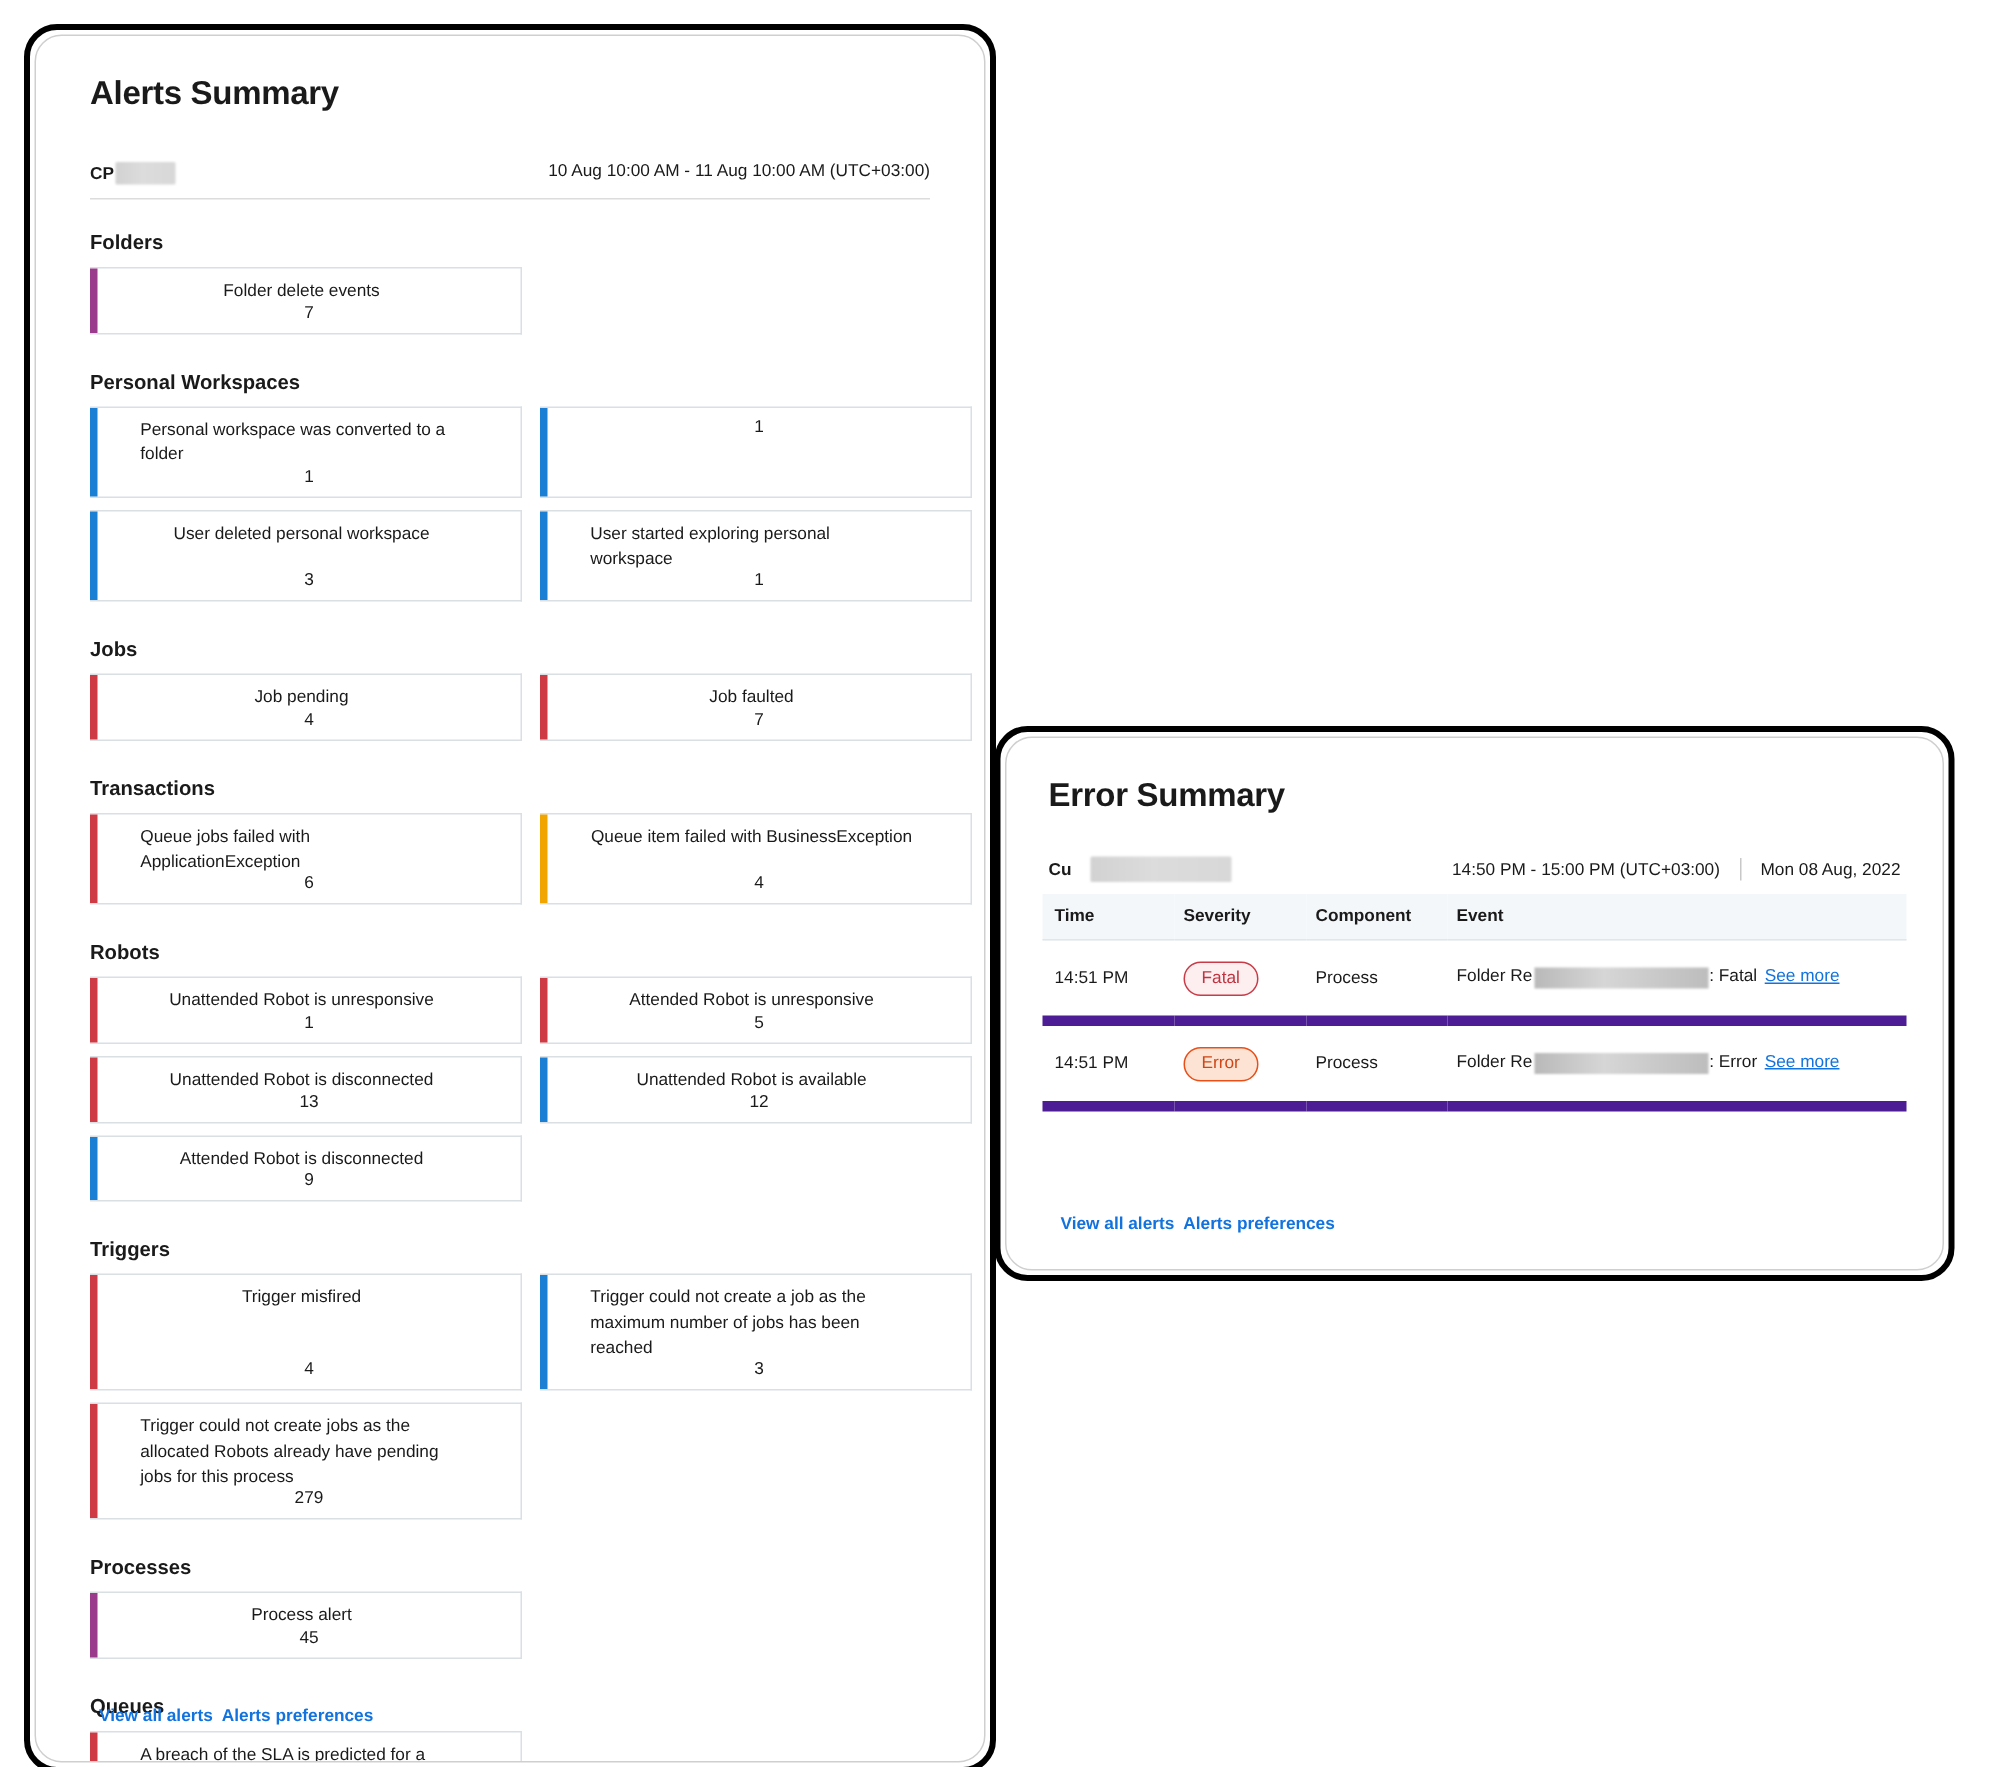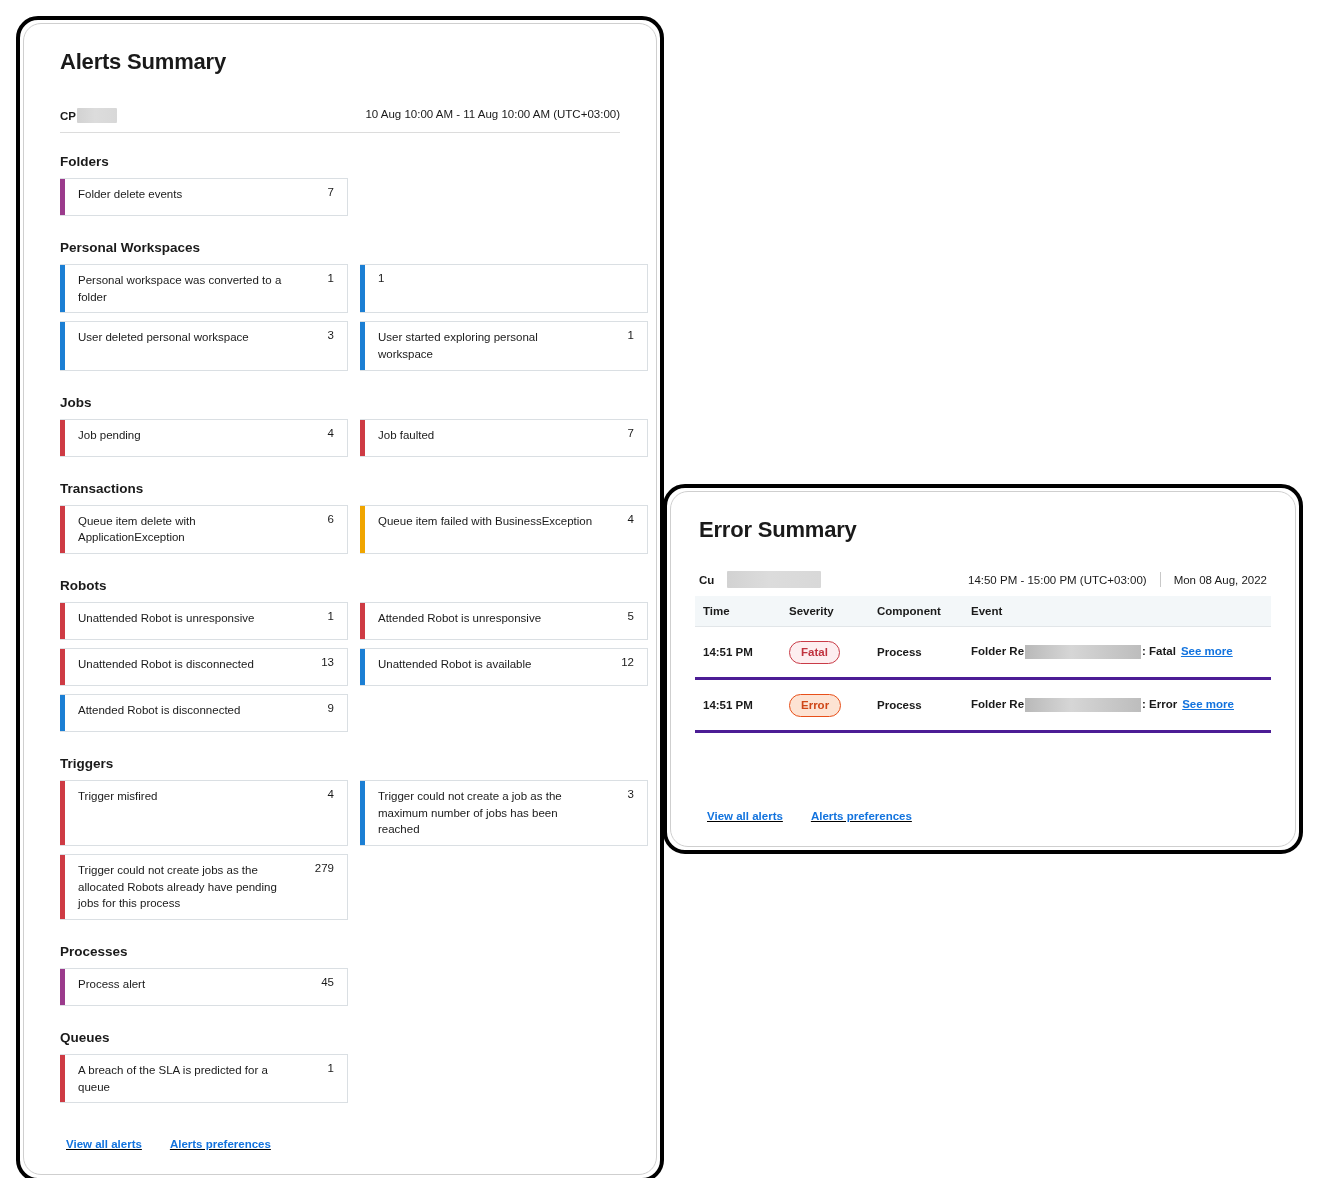--- a/index.html
+++ b/index.html
@@ -101,30 +101,31 @@
   .card-grid {
     display: grid;
     grid-template-columns: 288px 288px;
     column-gap: 12px;
     row-gap: 8px;
   }
 
   .alert-card {
     position: relative;
     display: flex;
-    align-items: flex-start;
+    align-items: center;
     justify-content: space-between;
     min-height: 38px;
     background: #ffffff;
     border: 1px solid #dadfe3;
     border-left: none;
     padding: 7px 13px 7px 18px;
     box-sizing: border-box;
     font-size: 11.5px;
     color: #1a1a1a;
+    flex-direction: column;
   }
   .alert-card::before {
     content: "";
     position: absolute;
     left: 0; top: 0; bottom: 0;
     width: 5px;
   }
   .alert-card.acc-purple::before { background: #9b3b8c; }
   .alert-card.acc-red::before    { background: #ce3b44; }
   .alert-card.acc-blue::before   { background: #1b7fd4; }
@@ -142,24 +143,23 @@
     flex: 0 0 auto;
   }
 
   
   .alert-card.h2 { min-height: 52px; }
   .alert-card.h3 { min-height: 64px; }
 
   
   .panel-links {
     display: flex;
-    gap: 28px;
+    gap: 6px;
     margin: 0 0 0 8px;
     padding-top: 4px;
-    text-decoration: underline;
   }
   .panel-links a {
     font-size: 11.5px;
     font-weight: bold;
     color: #1273de;
     text-decoration: none;
     cursor: pointer;
   }
   #alerts-links { position: absolute; left: 34px; bottom: 24px; }
 
@@ -216,24 +216,23 @@
     font-weight: bold;
     color: #1a1a1a;
     padding: 9px 6px 9px 6px;
     border-bottom: 1px solid #e2e6e9;
   }
   table.err-table th:first-child { padding-left: 8px; }
   table.err-table td {
     font-size: 11.5px;
     color: #1a1a1a;
     padding: 9px 6px;
-    border-bottom: 3px solid #4c1d95;
+    border-bottom: 7px solid #4c1d95;
     vertical-align: middle;
     height: 32px;
-    font-weight: bold;
   }
   table.err-table td:first-child { padding-left: 8px; }
   col.c-time { width: 88px; }
   col.c-sev  { width: 88px; }
   col.c-comp { width: 94px; }
   col.c-evt  { width: auto; }
 
   .sev-badge {
     display: inline-flex;
     align-items: center;
@@ -332,21 +331,21 @@
                 <div class="alert-card acc-red h1">
                   <span class="alert-label">Job faulted</span>
                   <span class="alert-count">7</span>
                 </div>
               </div>
             </div>
             <div class="section">
               <div class="section-title">Transactions</div>
               <div class="card-grid">
                 <div class="alert-card acc-red h1">
-                  <span class="alert-label">Queue item delete with ApplicationException</span>
+                  <span class="alert-label">Queue jobs failed with ApplicationException</span>
                   <span class="alert-count">6</span>
                 </div>
                 <div class="alert-card acc-orange h1">
                   <span class="alert-label">Queue item failed with BusinessException</span>
                   <span class="alert-count">4</span>
                 </div>
               </div>
             </div>
             <div class="section">
               <div class="section-title">Robots</div>

